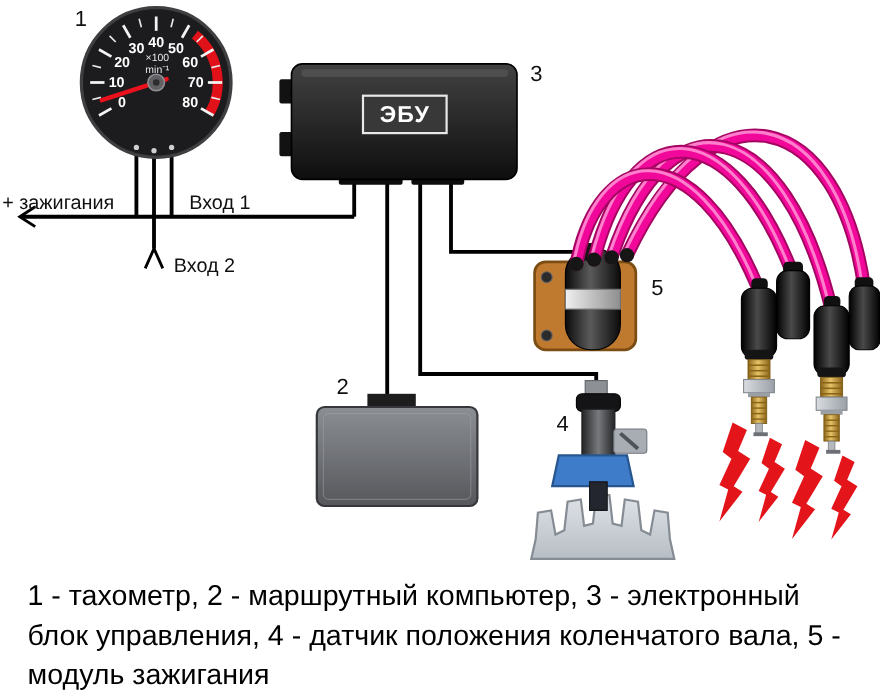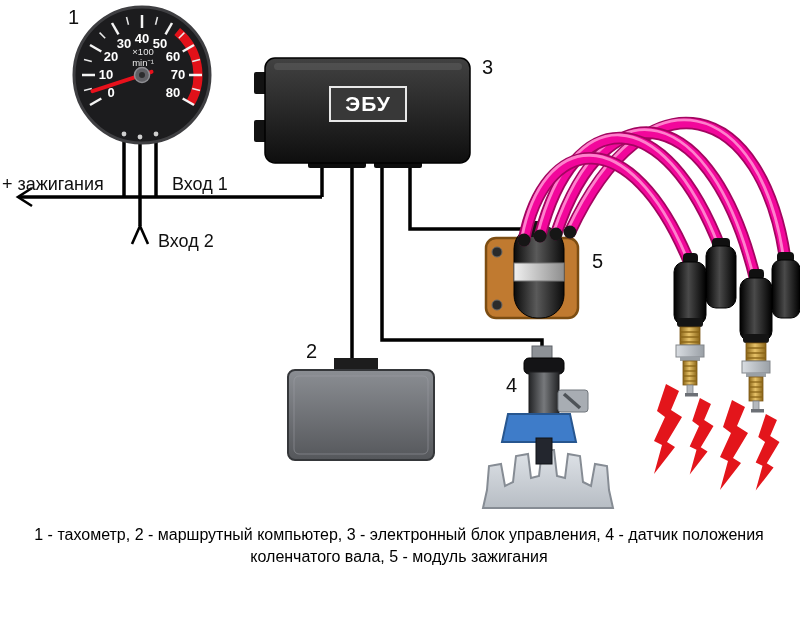--- a/index.html
+++ b/index.html
@@ -13,21 +13,21 @@
   .tick-major{stroke:#f4f4f4;stroke-width:2.5;}
   .tick-minor{stroke:#e9e9e9;stroke-width:1.5;}
   .tach-num{font-size:13px;font-weight:bold;fill:#ffffff;text-anchor:middle;}
   .tach-small{font-size:9.5px;fill:#e9e9e9;text-anchor:middle;}
   .redline{stroke:var(--redline,#e11119);fill:none;stroke-width:9;}
   .needle{stroke:var(--needle,#e8111c);stroke-width:4;stroke-linecap:round;}
   .hv-outline{stroke:#a30560;stroke-width:12.5;fill:none;stroke-linecap:round;}
   .hv-core{stroke:var(--hv-cable,#f2079b);stroke-width:9;fill:none;stroke-linecap:round;}
   .hv-shine{stroke:#ff8ed2;stroke-width:2.8;fill:none;stroke-linecap:round;opacity:.9;}
   .bolt{fill:var(--lightning,#e3151b);}
-  .caption{position:absolute;left:25px;top:524px;width:748px;font-size:16px;line-height:1.38;color:#000;text-align:center;}
+  .caption{position:absolute;left:25px;top:524px;width:748px;font-size:26px;line-height:1.38;color:#000;}
 </style>
 </head>
 <body>
 
 <div class="page">
 
 <svg width="800" height="520" viewBox="0 0 800 520">
   <defs>
     <linearGradient id="ecuGrad" x1="0" y1="0" x2="0" y2="1">
       <stop offset="0" stop-color="#424242"></stop>

